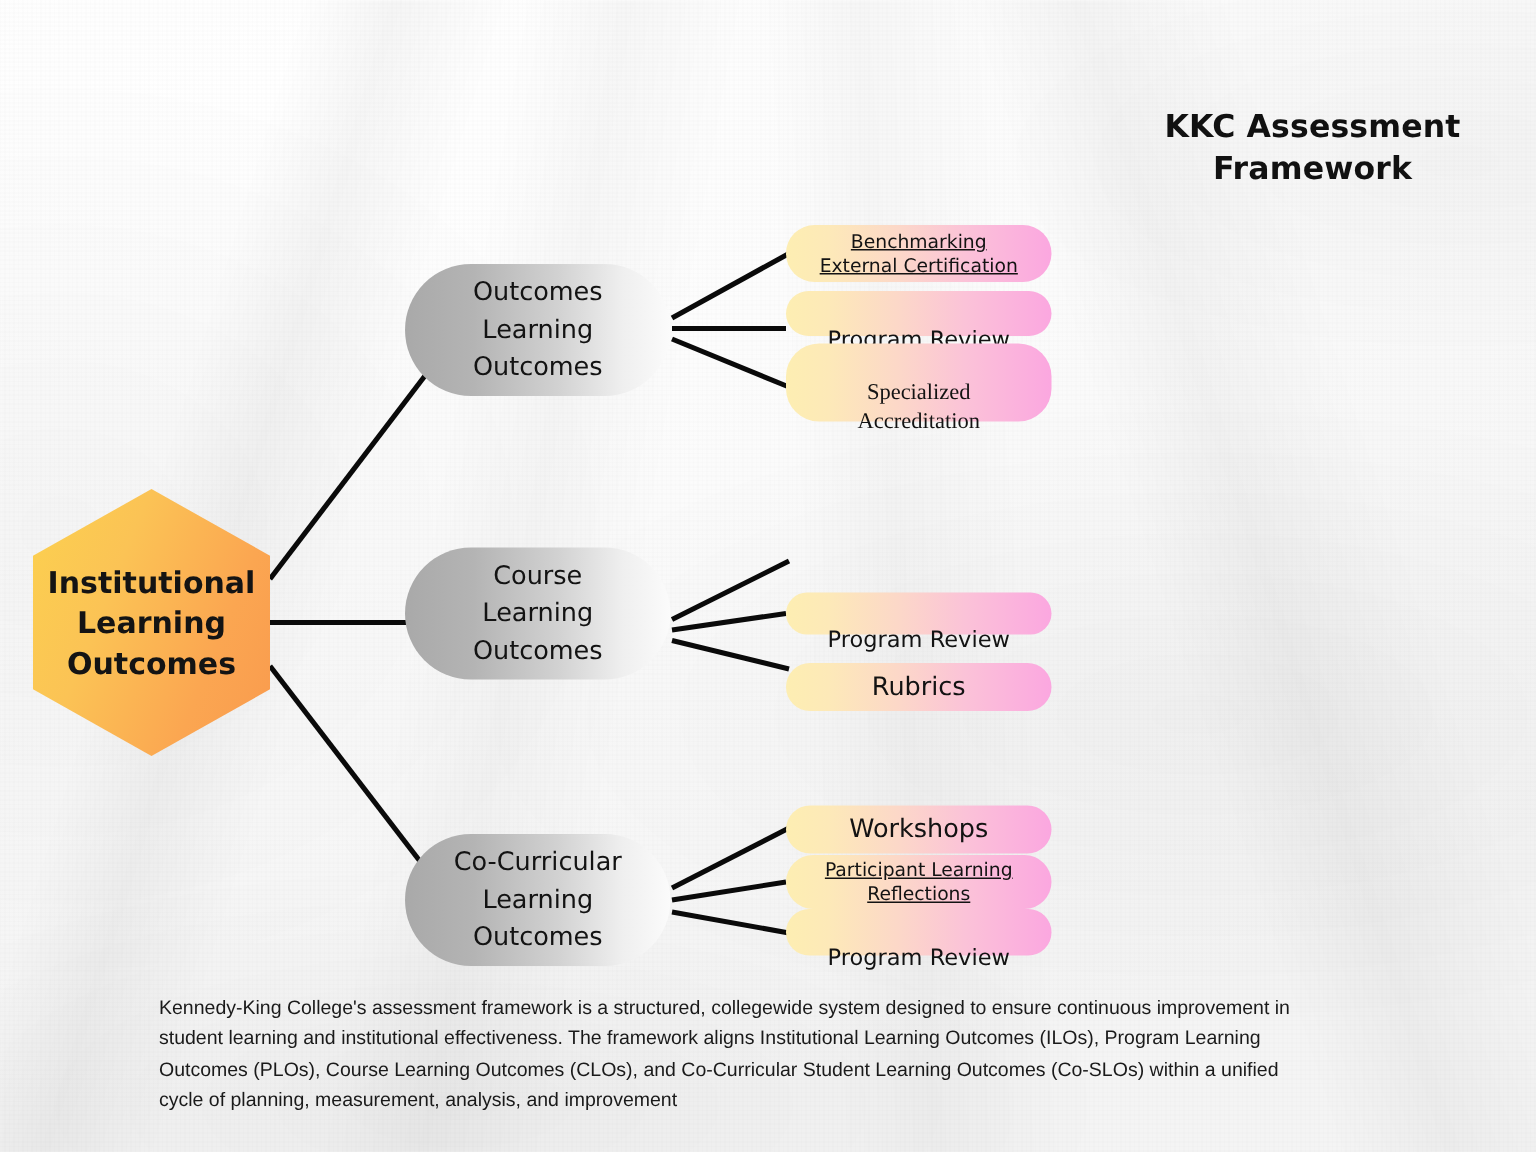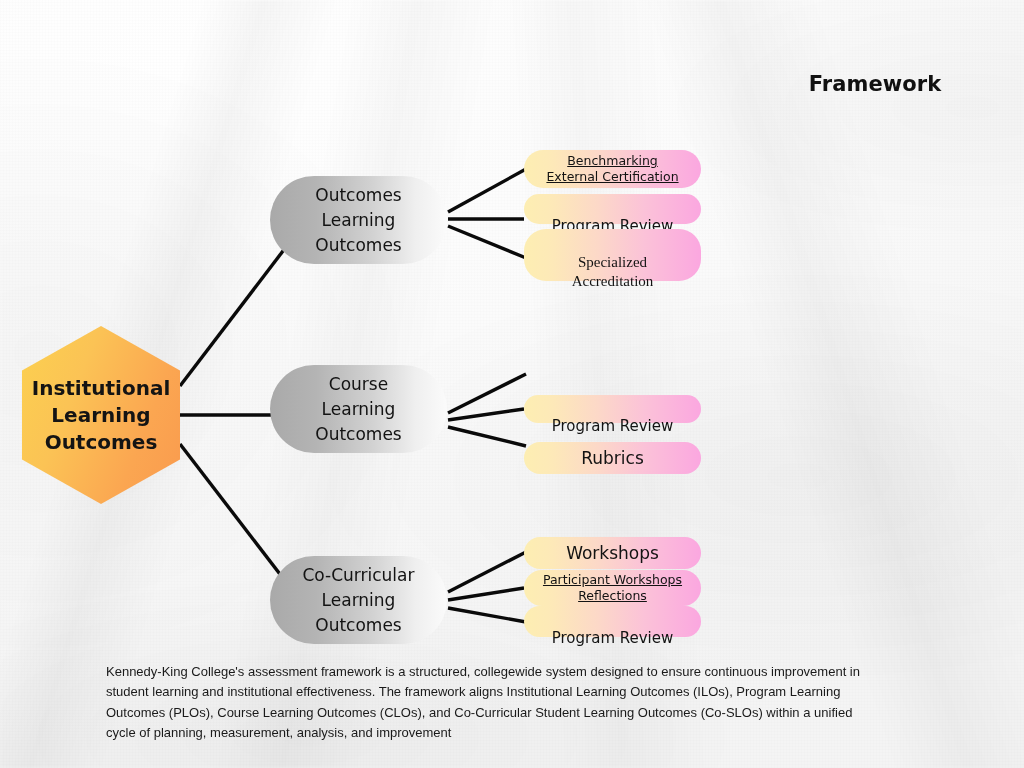--- a/index.html
+++ b/index.html
@@ -165,20 +165,21 @@
       <line x1="448" y1="420" x2="524" y2="409"></line>
       <line x1="448" y1="427" x2="526" y2="446"></line>
 
       <line x1="448" y1="592" x2="526" y2="552"></line>
       <line x1="448" y1="600" x2="524" y2="588"></line>
       <line x1="448" y1="608" x2="526" y2="622"></line>
     </g>
   </svg>
 
   <div id="title">
+    <div>KKC Assessment</div>
     <div>Framework</div>
   </div>
 
   <div id="root-hex">
     <div class="hex-label">
       <div>Institutional</div>
       <div>Learning</div>
       <div>Outcomes</div>
     </div>
   </div>
@@ -236,21 +237,21 @@
     </div>
   </div>
 
   <div class="pnode sz-lg" style="top:537px; height:32px;">
     <div class="plabel">
       <div>Workshops</div>
     </div>
   </div>
   <div class="pnode sz-sm" style="top:570px; height:36px;">
     <div class="plabel">
-      <div>Participant Workshops</div>
+      <div>Participant Learning</div>
       <div>Reflections</div>
     </div>
   </div>
   <div class="pnode sz-md" style="top:606px; height:31px;">
     <div class="plabel">
       <div>Program Review</div>
     </div>
   </div>
 
   <div id="caption">Kennedy-King College's assessment framework is a structured, collegewide system designed to ensure continuous improvement in student learning and institutional effectiveness. The framework aligns Institutional Learning Outcomes (ILOs), Program Learning Outcomes (PLOs), Course Learning Outcomes (CLOs), and Co-Curricular Student Learning Outcomes (Co-SLOs) within a unified cycle of planning, measurement, analysis, and improvement</div>

